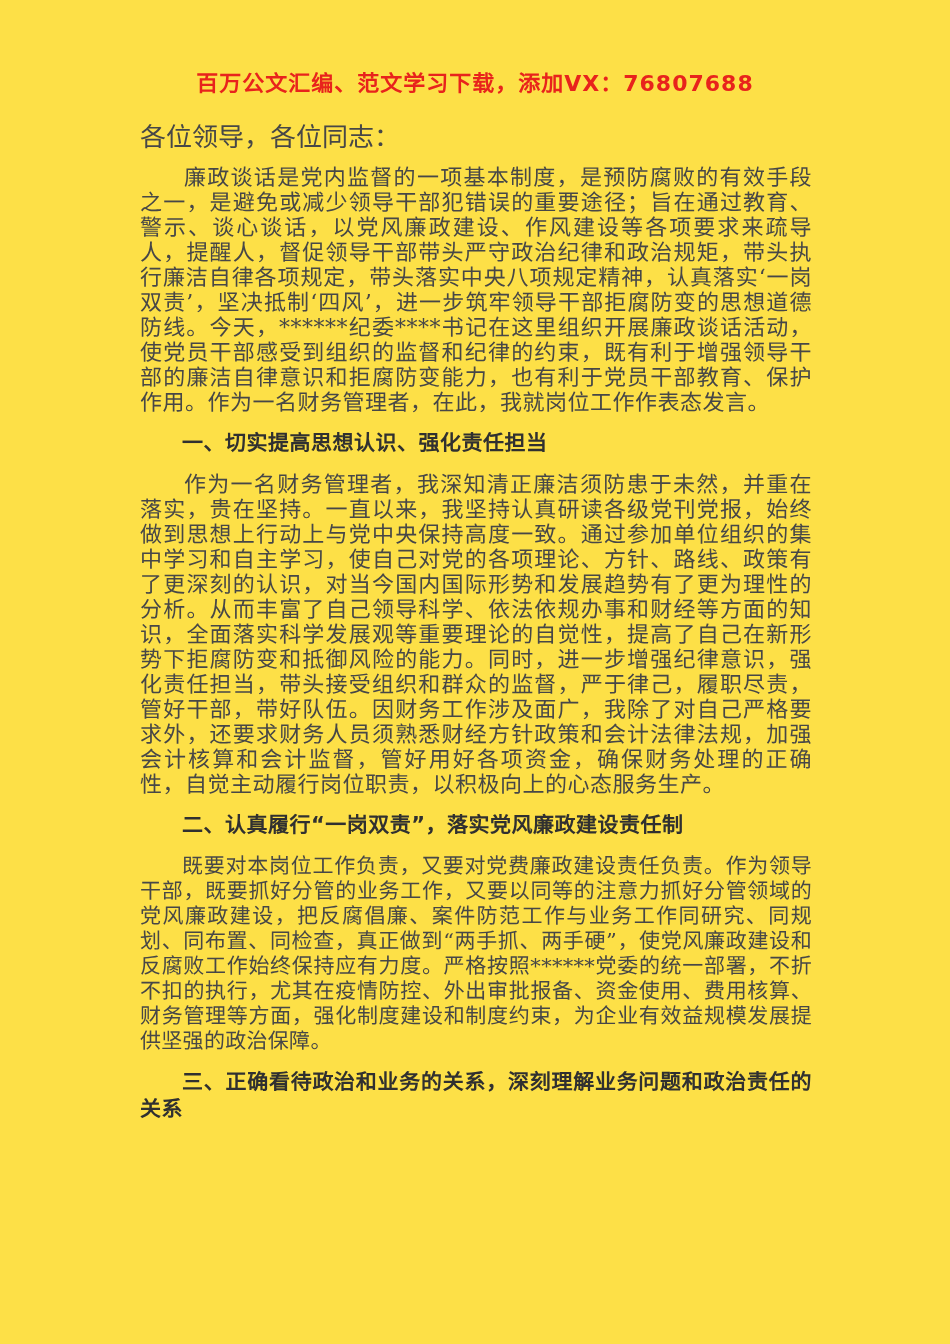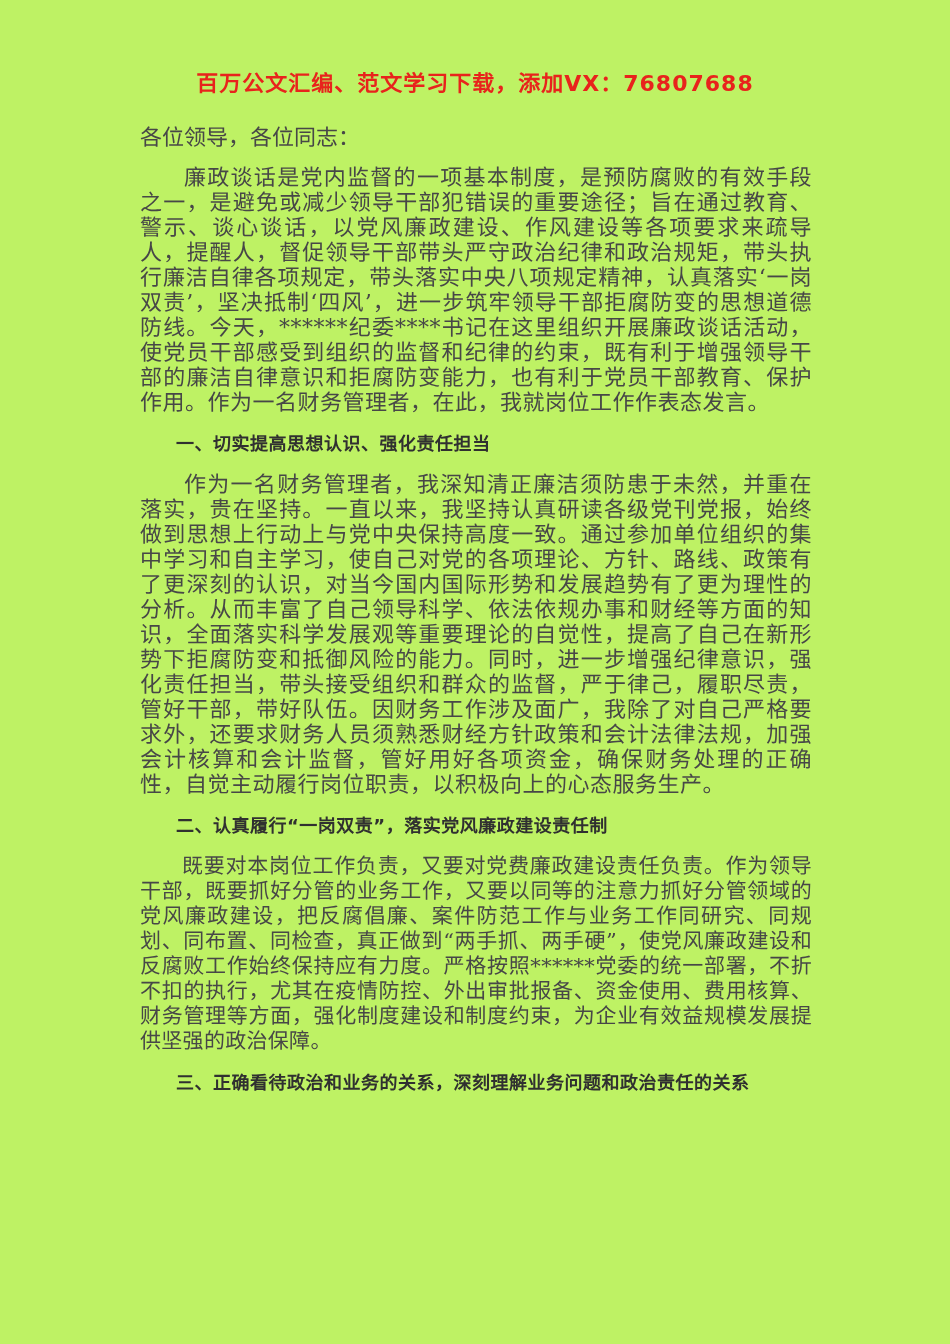--- a/index.html
+++ b/index.html
@@ -25,52 +25,52 @@
     font-weight: bold;
     letter-spacing: 1px;
   }
   .content {
     width: 672px;
     margin: 29px 138px 0 140px;
     color: #474747;
   }
   .salutation {
     margin: 0;
-    font-size: 22px;
+    font-size: 26px;
     line-height: 25px;
   }
   .para {
     margin: 15px 0 0 0;
     font-size: 22px;
     line-height: 25px;
     text-indent: 2em;
     text-align: justify;
     letter-spacing: 0.5px;
   }
   .para.small {
     font-size: 21px;
     line-height: 25px;
     letter-spacing: 0.3px;
   }
   .heading {
     margin: 15px 0 0 0;
     font-family: "DejaVu Sans", "Liberation Sans", sans-serif;
-    font-size: 18px;
+    font-size: 21px;
     line-height: 27px;
     font-weight: bold;
     color: #303030;
     text-indent: 2em;
     text-align: justify;
     letter-spacing: 0.5px;
   }
 </style>
 </head>
 <body>
 
-<div class="page" style="background: #bef264;">
+<div class="page" style="background: #fde047;">
 
   <div class="promo" style="color: rgb(232, 35, 28);">百万公文汇编、范文学习下载，添加VX：76807688</div>
 
   <div class="content">
 
     <p class="salutation">各位领导，各位同志：</p>
 
     <p class="para">廉政谈话是党内监督的一项基本制度，是预防腐败的有效手段之一，是避免或减少领导干部犯错误的重要途径；旨在通过教育、警示、谈心谈话，以党风廉政建设、作风建设等各项要求来疏导人，提醒人，督促领导干部带头严守政治纪律和政治规矩，带头执行廉洁自律各项规定，带头落实中央八项规定精神，认真落实‘一岗双责’，坚决抵制‘四风’，进一步筑牢领导干部拒腐防变的思想道德防线。今天，******纪委****书记在这里组织开展廉政谈话活动，使党员干部感受到组织的监督和纪律的约束，既有利于增强领导干部的廉洁自律意识和拒腐防变能力，也有利于党员干部教育、保护作用。作为一名财务管理者，在此，我就岗位工作作表态发言。</p>
 
     <p class="heading">一、切实提高思想认识、强化责任担当</p>

